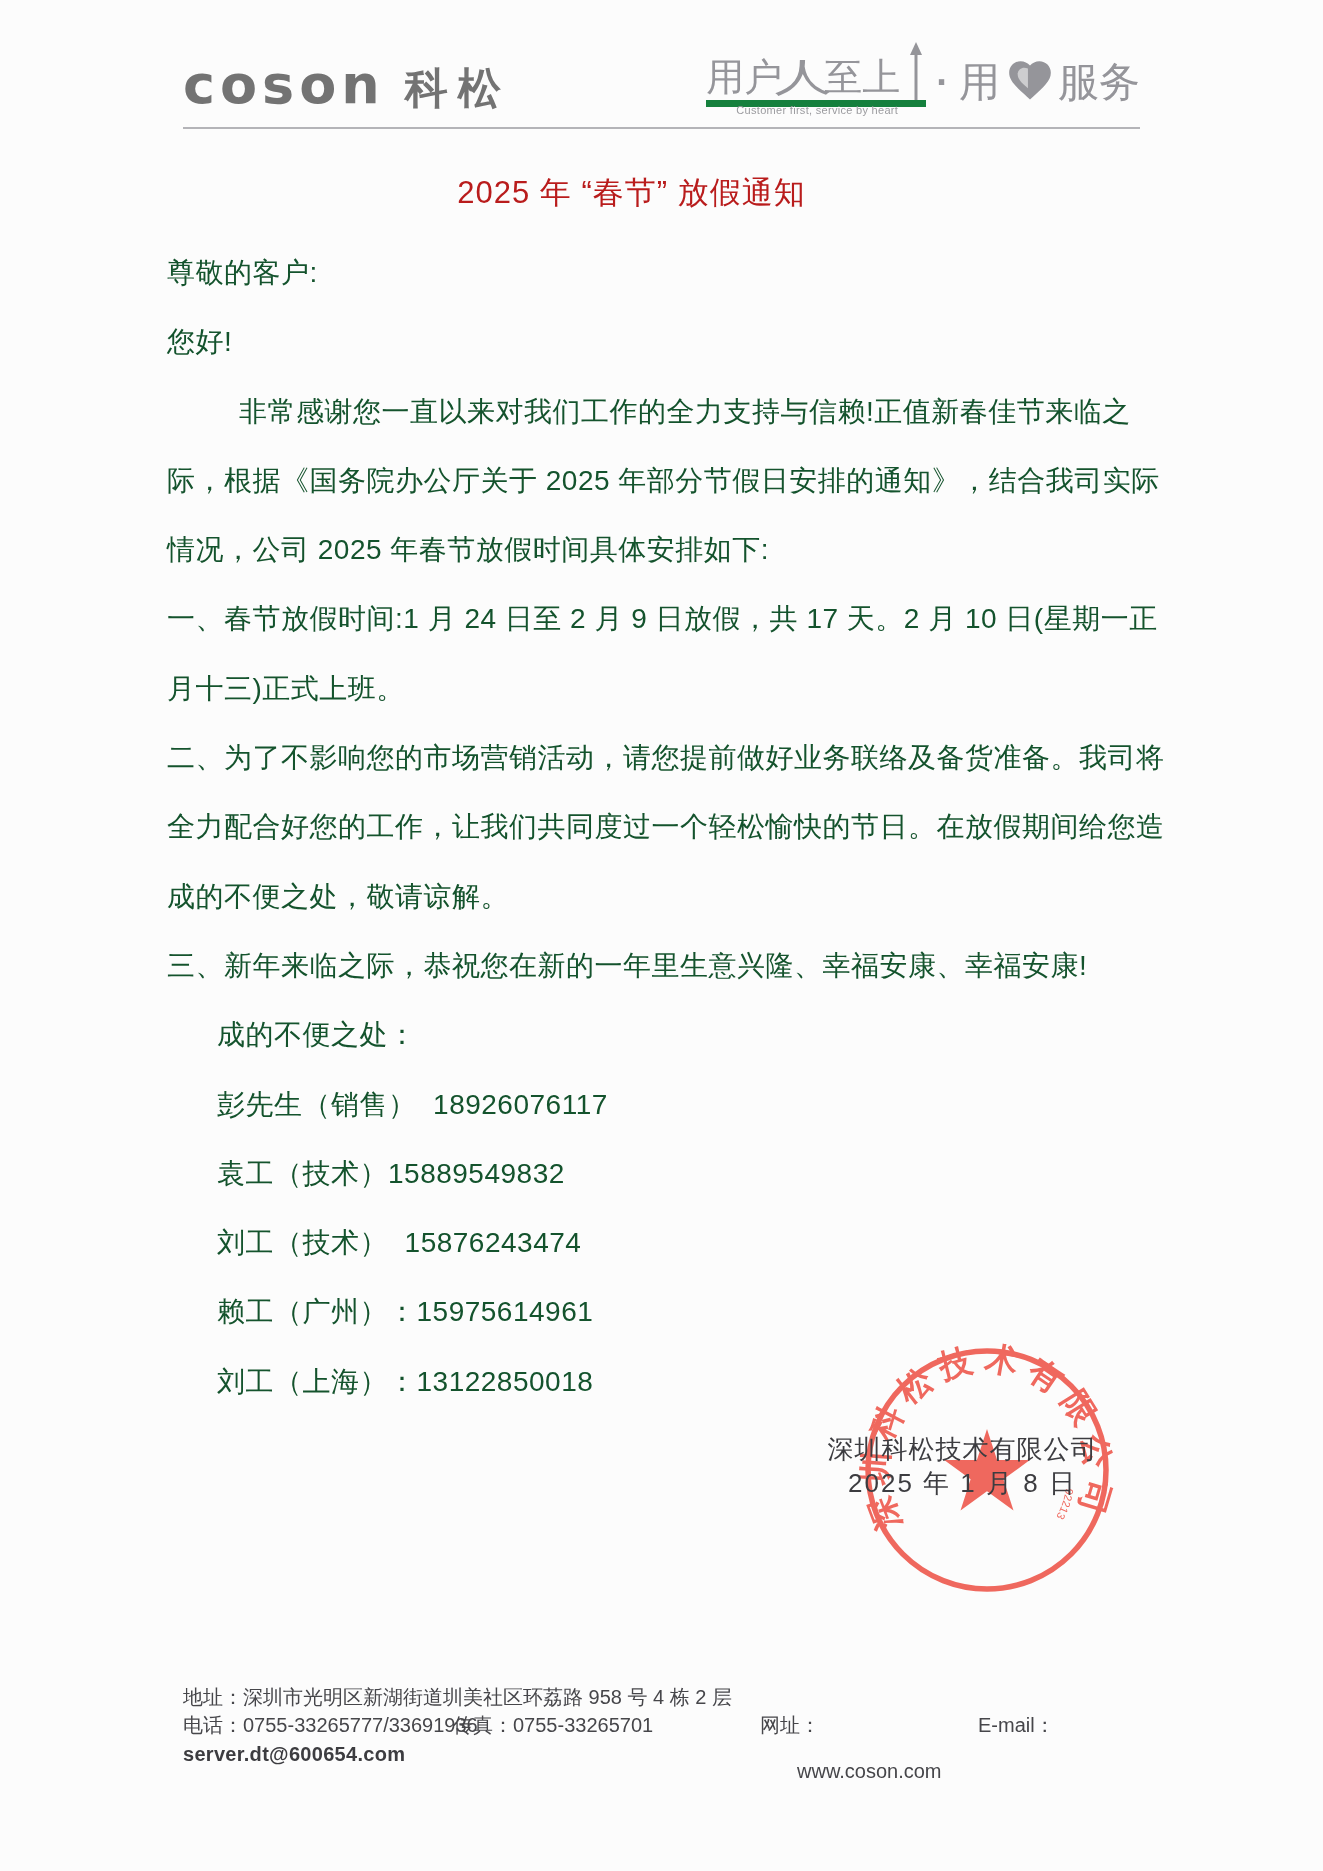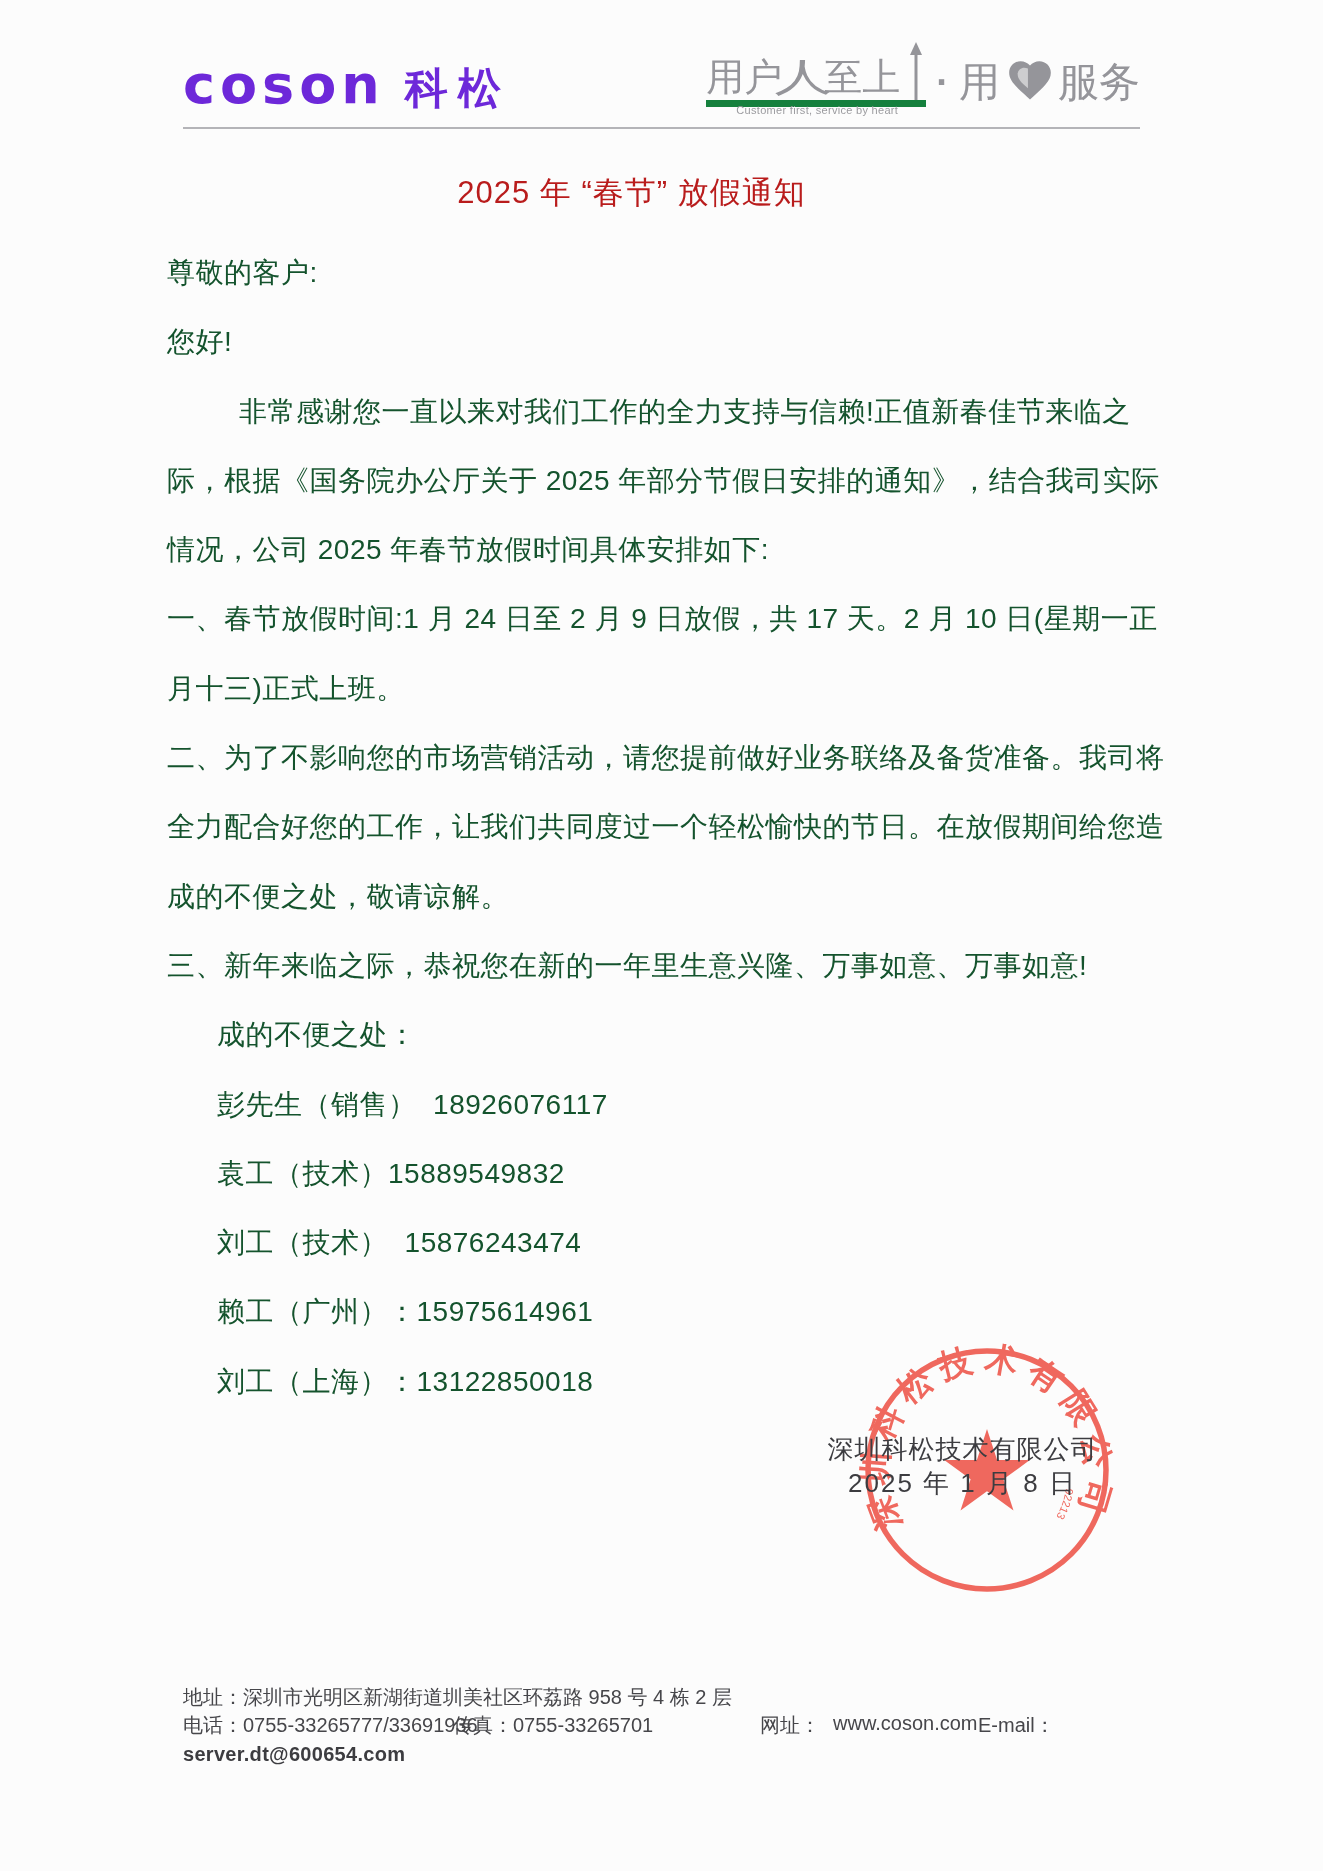--- a/index.html
+++ b/index.html
@@ -5,21 +5,21 @@
   html,body{margin:0;padding:0;}
   body{
     width:1323px;height:1871px;position:relative;
     background:#fcfcfc;
     font-family:"Liberation Sans","DejaVu Sans",sans-serif;
     color:#404045;overflow:hidden;
   }
   .abs{position:absolute;}
 
   
-  .logo-left{left:183px;top:58px;display:flex;align-items:flex-end;color:#6d28d9;}
+  .logo-left{left:183px;top:58px;display:flex;align-items:flex-end;color:#737373;}
   .logo-en{font-size:54px;font-weight:700;letter-spacing:5px;line-height:1;
            font-family:"DejaVu Sans","Liberation Sans",sans-serif;}
   .logo-cn{font-size:43px;font-weight:700;letter-spacing:10px;line-height:1;
            margin-left:20px;margin-bottom:2px;}
   .divider{left:183px;right:183px;top:127px;height:2px;background:#b4b4b8;}
 
   .slogan{right:183px;top:55px;color:#95959a;}
   .slogan-row{display:flex;align-items:center;font-size:38px;font-weight:400;line-height:1;}
   .slogan-g1{position:relative;display:flex;align-items:flex-end;
              border-bottom:7px solid #15803d;padding:0 26px 4px 0;}
@@ -47,21 +47,21 @@
   .sig-date{font-size:26px;line-height:34px;letter-spacing:2px;white-space:pre;}
 
   
   .footer{left:183px;top:1683px;width:970px;font-size:20px;color:#46464a;}
   .f-line{line-height:28.5px;white-space:pre;}
   .f-contacts{position:relative;height:28.5px;}
   .f-contacts span{position:absolute;white-space:pre;}
   .f-phone{left:0;}
   .f-fax{left:270px;}
   .f-web-label{left:577px;}
-  .f-web-value{left:650px;}
+  .f-web-value{left:614px;margin-top:48px;}
   .f-email-label{left:795px;}
   .f-email{font-weight:700;color:#3c3c40;letter-spacing:.3px;}
 </style>
 </head>
 <body>
 
 <div class="abs logo-left">
   <span class="logo-en">coson</span>
   <span class="logo-cn">科松</span>
 </div>
@@ -98,21 +98,21 @@
   <div class="row">尊敬的客户:</div>
   <div class="row">您好!</div>
   <div class="row indent-first">非常感谢您一直以来对我们工作的全力支持与信赖!正值新春佳节来临之</div>
   <div class="row">际，根据《国务院办公厅关于 2025 年部分节假日安排的通知》，结合我司实际</div>
   <div class="row">情况，公司 2025 年春节放假时间具体安排如下:</div>
   <div class="row">一、春节放假时间:1 月 24 日至 2 月 9 日放假，共 17 天。2 月 10 日(星期一正</div>
   <div class="row">月十三)正式上班。</div>
   <div class="row">二、为了不影响您的市场营销活动，请您提前做好业务联络及备货准备。我司将</div>
   <div class="row">全力配合好您的工作，让我们共同度过一个轻松愉快的节日。在放假期间给您造</div>
   <div class="row">成的不便之处，敬请谅解。</div>
-  <div class="row">三、新年来临之际，恭祝您在新的一年里生意兴隆、万事如意、万事如意!</div>
+  <div class="row">三、新年来临之际，恭祝您在新的一年里生意兴隆、幸福安康、幸福安康!</div>
   <div class="row indent-duty">成的不便之处：</div>
   <div class="row indent-duty">彭先生（销售）  18926076117</div>
   <div class="row indent-duty">袁工（技术）15889549832</div>
   <div class="row indent-duty">刘工（技术）  15876243474</div>
   <div class="row indent-duty">赖工（广州）：15975614961</div>
   <div class="row indent-duty">刘工（上海）：13122850018</div>
 </div>
 
 <div class="abs stamp-wrap">
   <svg width="260" height="260" viewBox="0 0 260 260" xmlns="http://www.w3.org/2000/svg" opacity="0.9">

